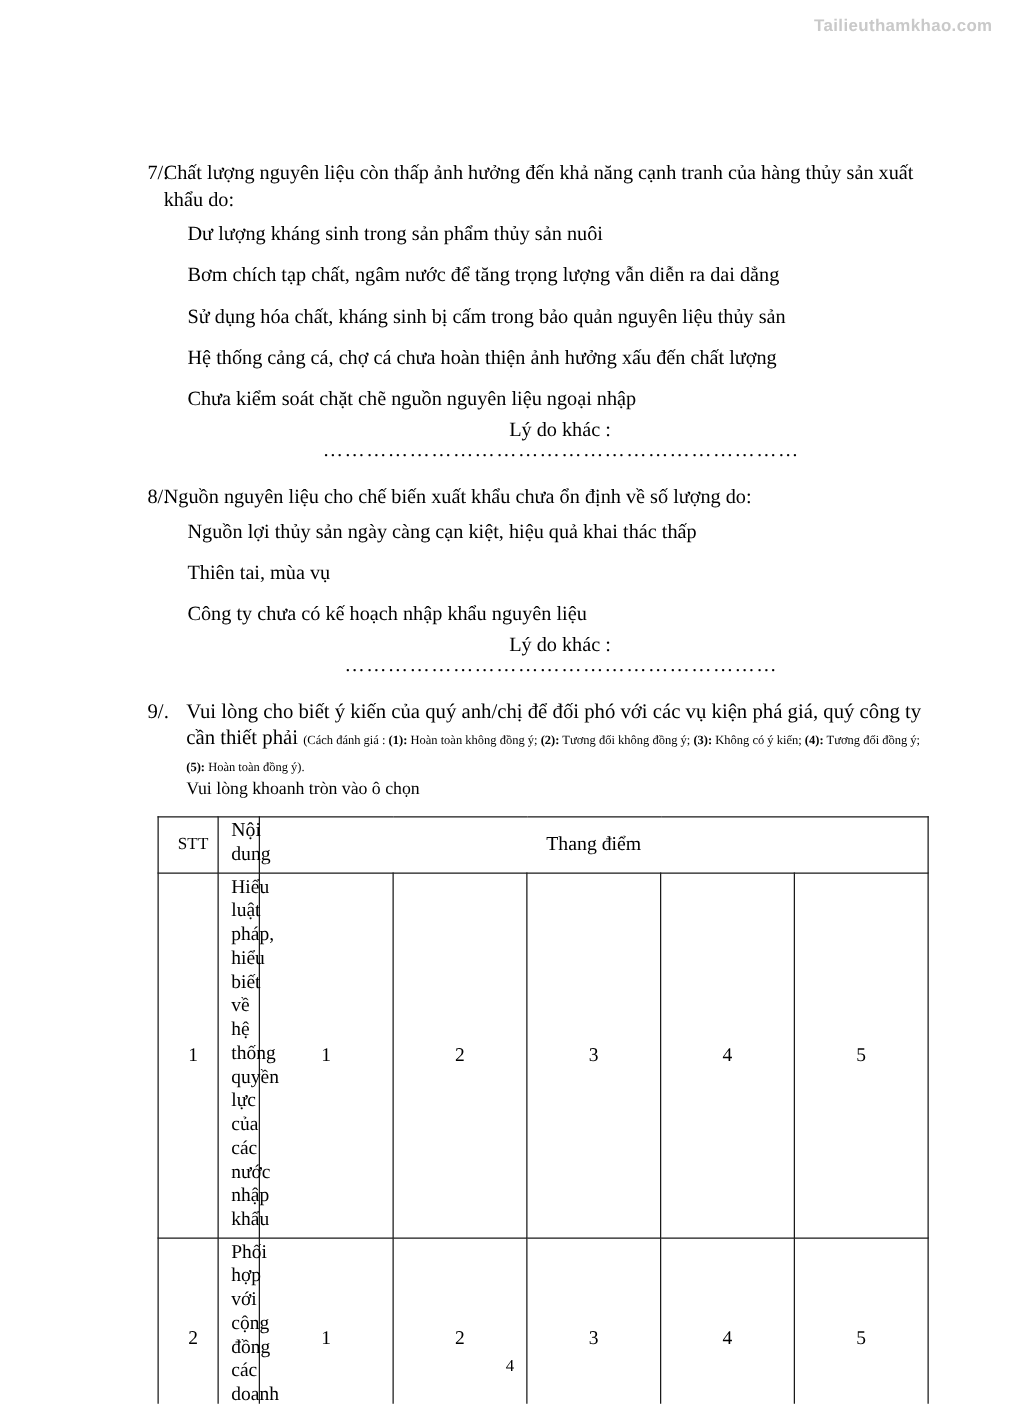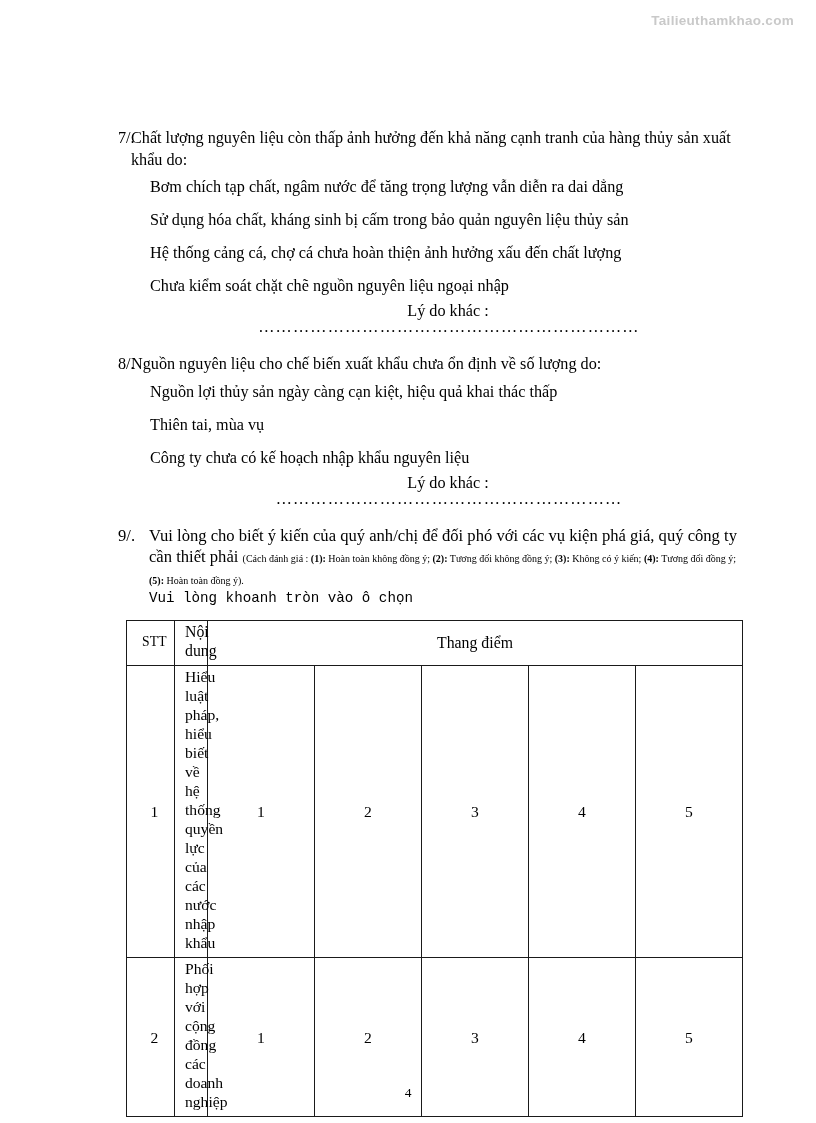--- a/index.html
+++ b/index.html
@@ -106,21 +106,20 @@
     font-size: 10px;
   }
   .q9 .small b {
     font-weight: bold;
   }
   .q9-sub {
     font-size: 14.2px;
     line-height: 1.28;
     padding-left: 31px;
     margin: 0;
-    font-family: Liberation Mono, monospace;
   }
 
   
   .rating-table {
     border-collapse: collapse;
     margin-top: 12px;
     margin-left: 8px;
     width: 617px;
     table-layout: fixed;
   }
@@ -183,20 +182,23 @@
 
 <div class="page">
 
   <div class="watermark">Tailieuthamkhao.com</div>
 
   <div class="content">
 
     <div class="question">
       <p class="q-head"><span class="q-num">7/.</span><span>Chất lượng nguyên liệu còn thấp ảnh hưởng đến khả năng cạnh tranh của hàng thủy sản xuất khẩu do:</span></p>
       <ul class="items">
+        <li>
+            <span>Dư lượng kháng sinh trong sản phẩm thủy sản nuôi</span>
+          </li>
         <li>
             <span>Bơm chích tạp chất, ngâm nước để tăng trọng lượng vẫn diễn ra dai dẳng</span>
           </li>
         <li>
             <span>Sử dụng hóa chất, kháng sinh bị cấm trong bảo quản nguyên liệu thủy sản</span>
           </li>
         <li>
             <span>Hệ thống cảng cá, chợ cá chưa hoàn thiện ảnh hưởng xấu đến chất lượng</span>
           </li>
         <li>

